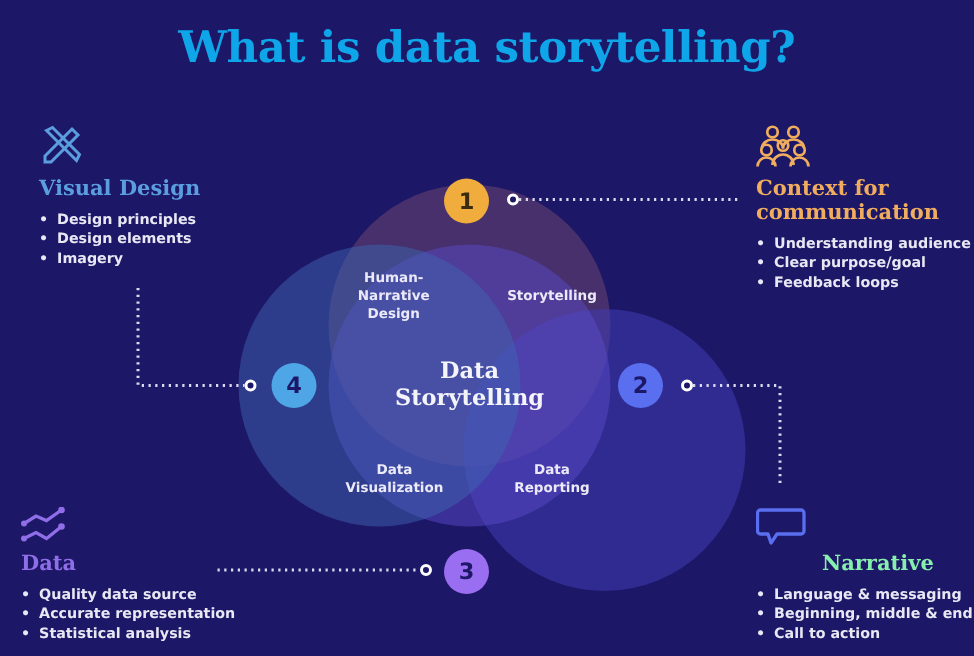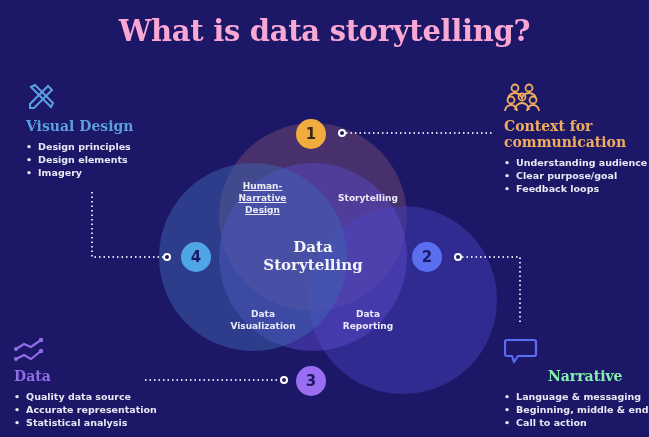--- a/index.html
+++ b/index.html
@@ -1,17 +1,17 @@
 <!DOCTYPE html>
 <html><head>
 <meta charset="utf-8">
 <style>
   html,body{margin:0;padding:0;}
   body{width:649px;height:437px;background:#1d1767;overflow:hidden;position:relative;font-family:"DejaVu Sans","Liberation Sans",sans-serif;color:#fff;}
-  .title{position:absolute;left:0;right:0;top:14px;text-align:center;font-family:"DejaVu Serif","Liberation Serif",serif;font-weight:bold;font-size:29px;letter-spacing:-0.3px;color:#f9a8d4;}
+  .title{position:absolute;left:0;right:0;top:14px;text-align:center;font-family:"DejaVu Serif","Liberation Serif",serif;font-weight:bold;font-size:29px;letter-spacing:-0.3px;color:#0ea5e9;}
   svg.diagram{position:absolute;left:0;top:0;}
   .panel{position:absolute;}
   .panel h2{margin:0;font-family:"DejaVu Serif","Liberation Serif",serif;font-weight:bold;font-size:14px;line-height:16px;}
   .panel ul{margin:6px 0 0 0;padding:0;list-style:none;}
   .panel li{font-size:9.5px;line-height:13px;color:#e8e8f4;font-weight:bold;}
   .panel li::before{content:"\2022";margin-right:6px;}
   .icon{position:absolute;}
   .vlabel{position:absolute;text-align:center;font-size:9px;line-height:12px;color:#eceaf8;font-weight:bold;}
   .center{position:absolute;text-align:center;font-family:"DejaVu Serif","Liberation Serif",serif;font-weight:bold;font-size:15px;line-height:18px;color:#f4f4fb;}
   .badge{position:absolute;width:30px;height:30px;border-radius:50%;text-align:center;line-height:30px;font-weight:bold;font-size:15px;}
@@ -39,21 +39,21 @@
     <circle cx="284" cy="380" r="3"></circle>
     <circle cx="167" cy="257" r="3"></circle>
   </g>
 </svg>
 
 <div class="badge" style="left: 296px; top: 119px; background: rgb(240, 173, 62); color: rgb(58, 42, 16);"><span>1</span></div>
 <div class="badge" style="left: 412px; top: 242px; background: rgb(90, 110, 240); color: rgb(29, 23, 103);"><span>2</span></div>
 <div class="badge" style="left: 296px; top: 366px; background: rgb(154, 110, 240); color: rgb(29, 23, 103);"><span>3</span></div>
 <div class="badge" style="left: 181px; top: 242px; background: rgb(78, 166, 230); color: rgb(29, 23, 103);"><span>4</span></div>
 
-<div class="vlabel" style="left:225px;top:180px;width:75px;text-decoration:underline;">
+<div class="vlabel" style="left:225px;top:180px;width:75px;">
   <div>Human-</div>
   <div>Narrative</div>
   <div>Design</div>
 </div>
 <div class="vlabel" style="left:328px;top:192px;width:80px;">
   <div>Storytelling</div>
 </div>
 <div class="vlabel" style="left:218px;top:308px;width:90px;">
   <div>Data</div>
   <div>Visualization</div>

